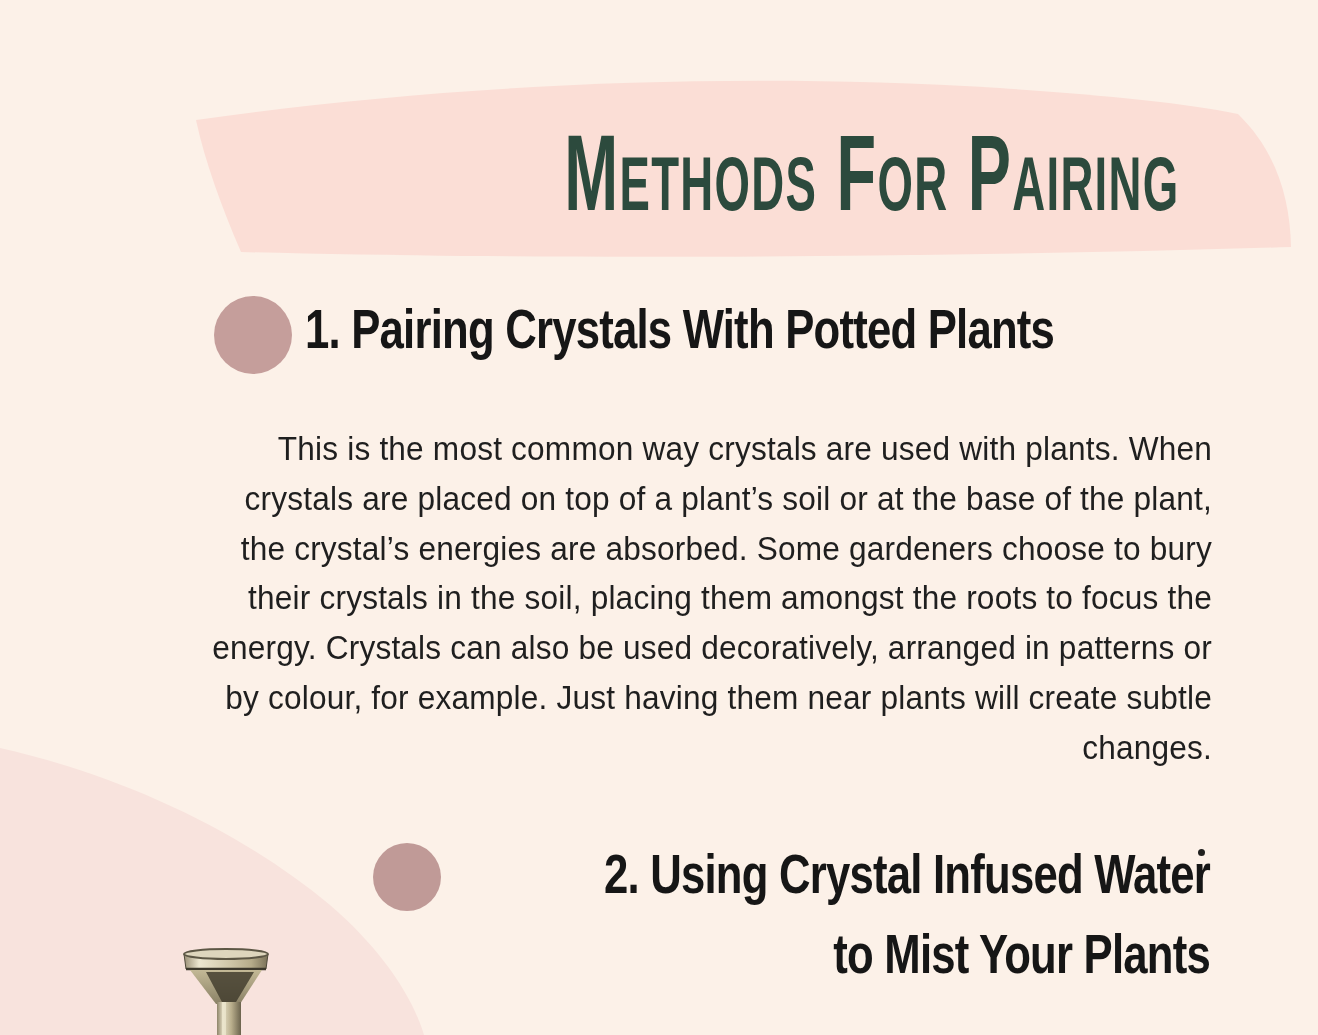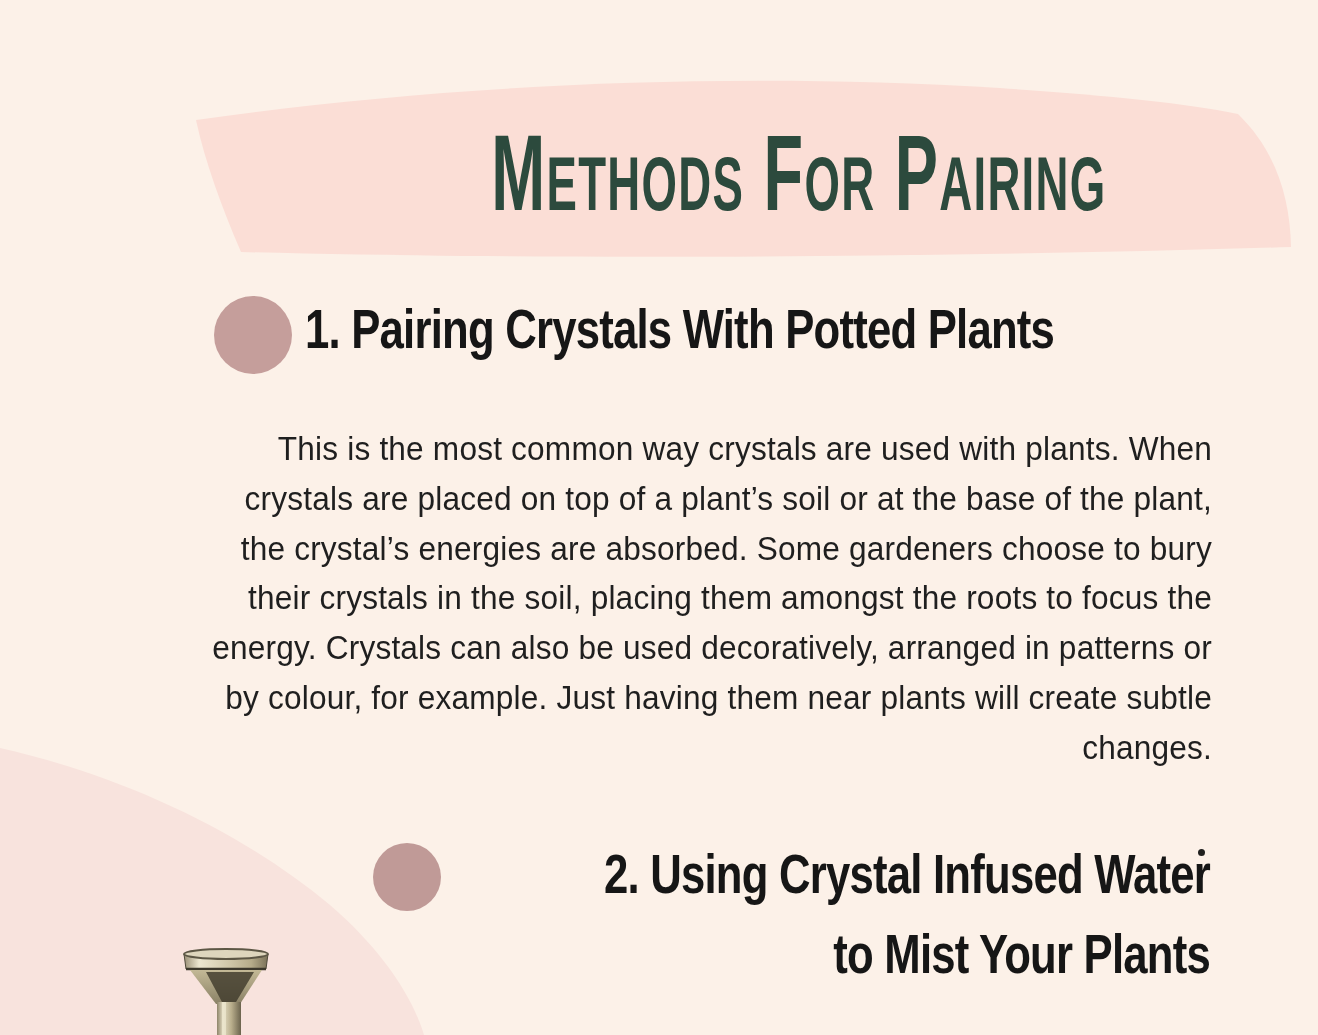--- a/index.html
+++ b/index.html
@@ -8,21 +8,21 @@
     width:1318px;height:1035px;
     background:#fcf1e8;
     overflow:hidden;
     font-family:"Liberation Sans", sans-serif;
   }
   .abs{position:absolute;}
   .bg-svg{left:0;top:0;width:1318px;height:1035px;}
   
   .title-wrap{
     left:432px;top:113px;width:880px;height:120px;
-    display:flex;align-items:center;justify-content:flex-end;
+    display:flex;align-items:center;justify-content:center;
   }
   .title-text{
     font-size:108px;
     font-weight:600;
     font-variant:small-caps;
     letter-spacing:0.02em;
     color:#2c4a3d;
     white-space:nowrap;
     transform:scaleX(0.60);
     transform-origin:center center;

